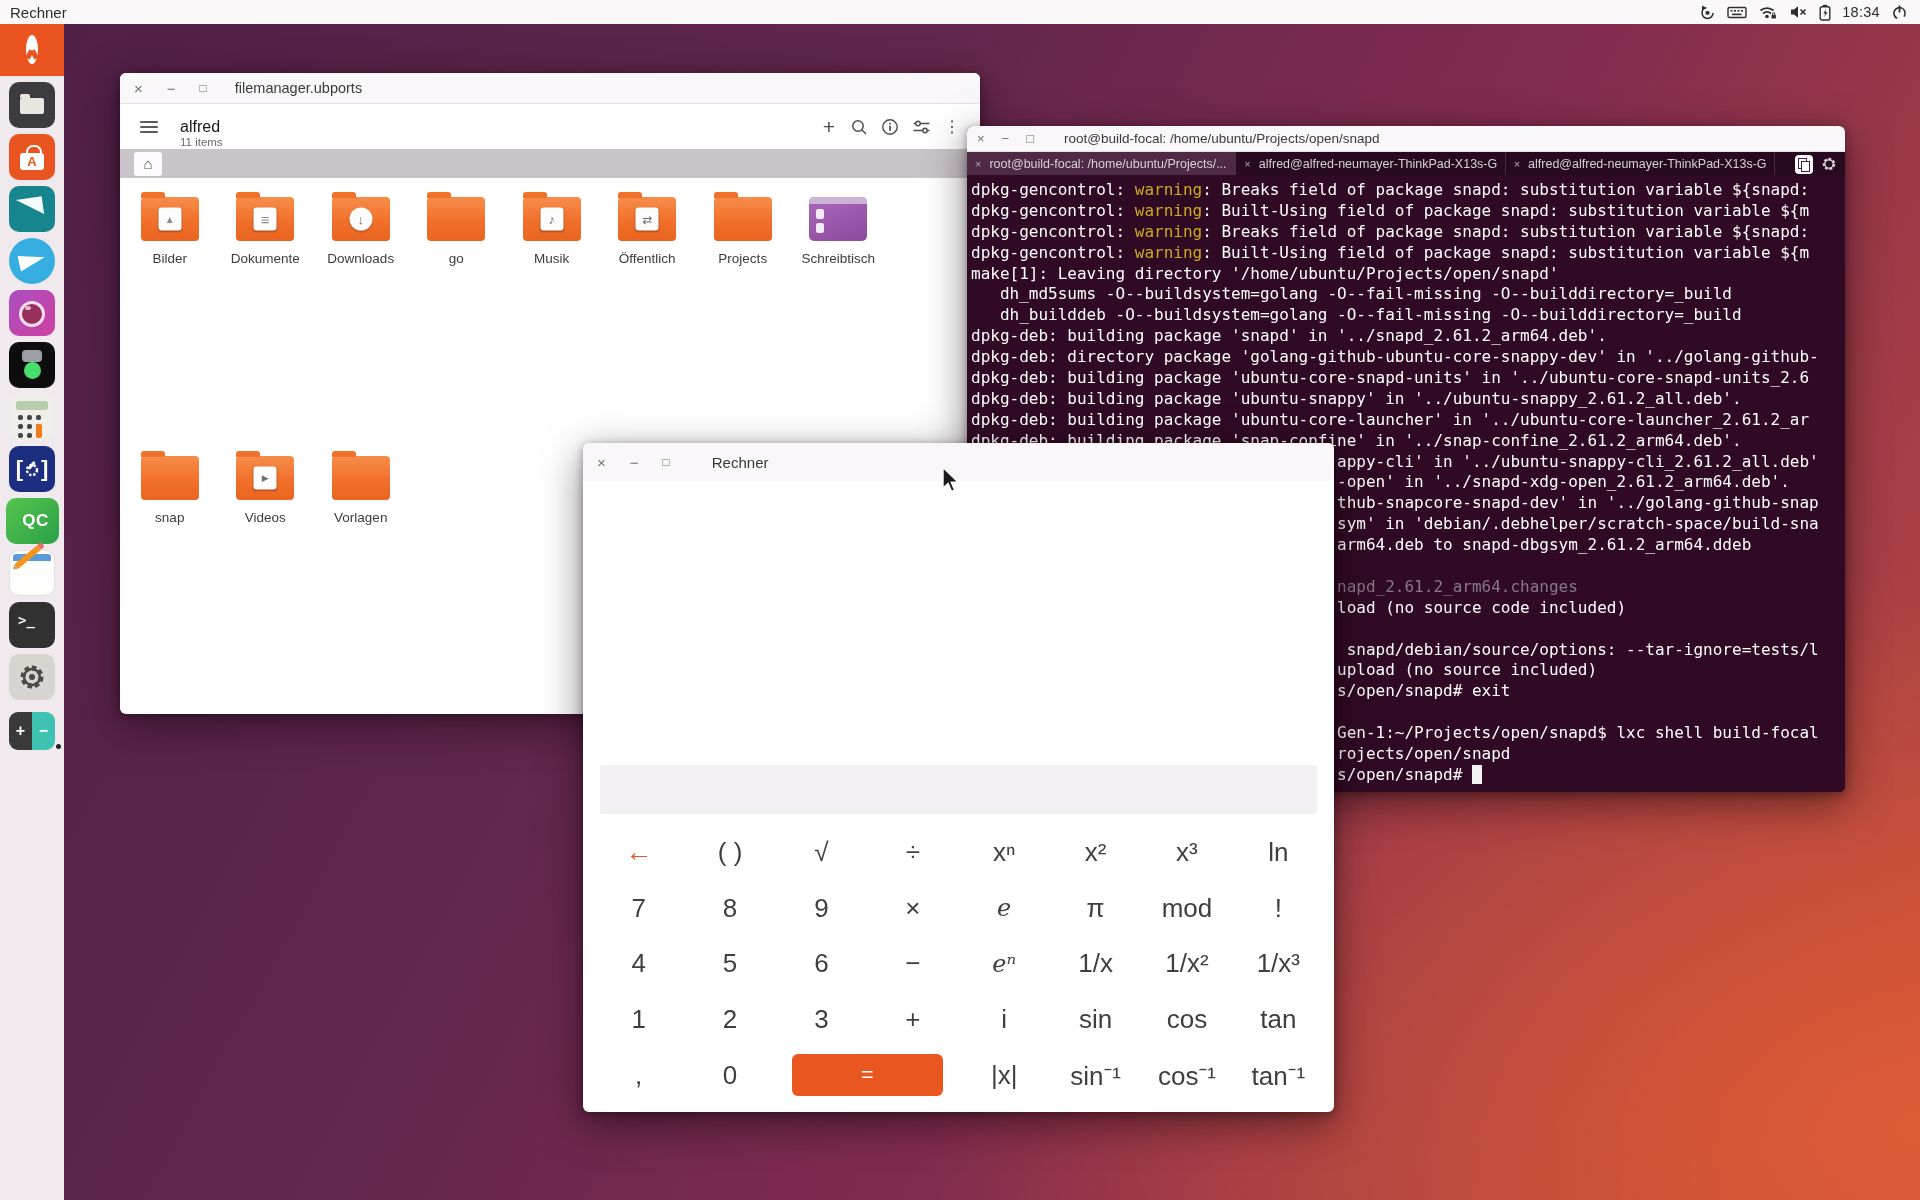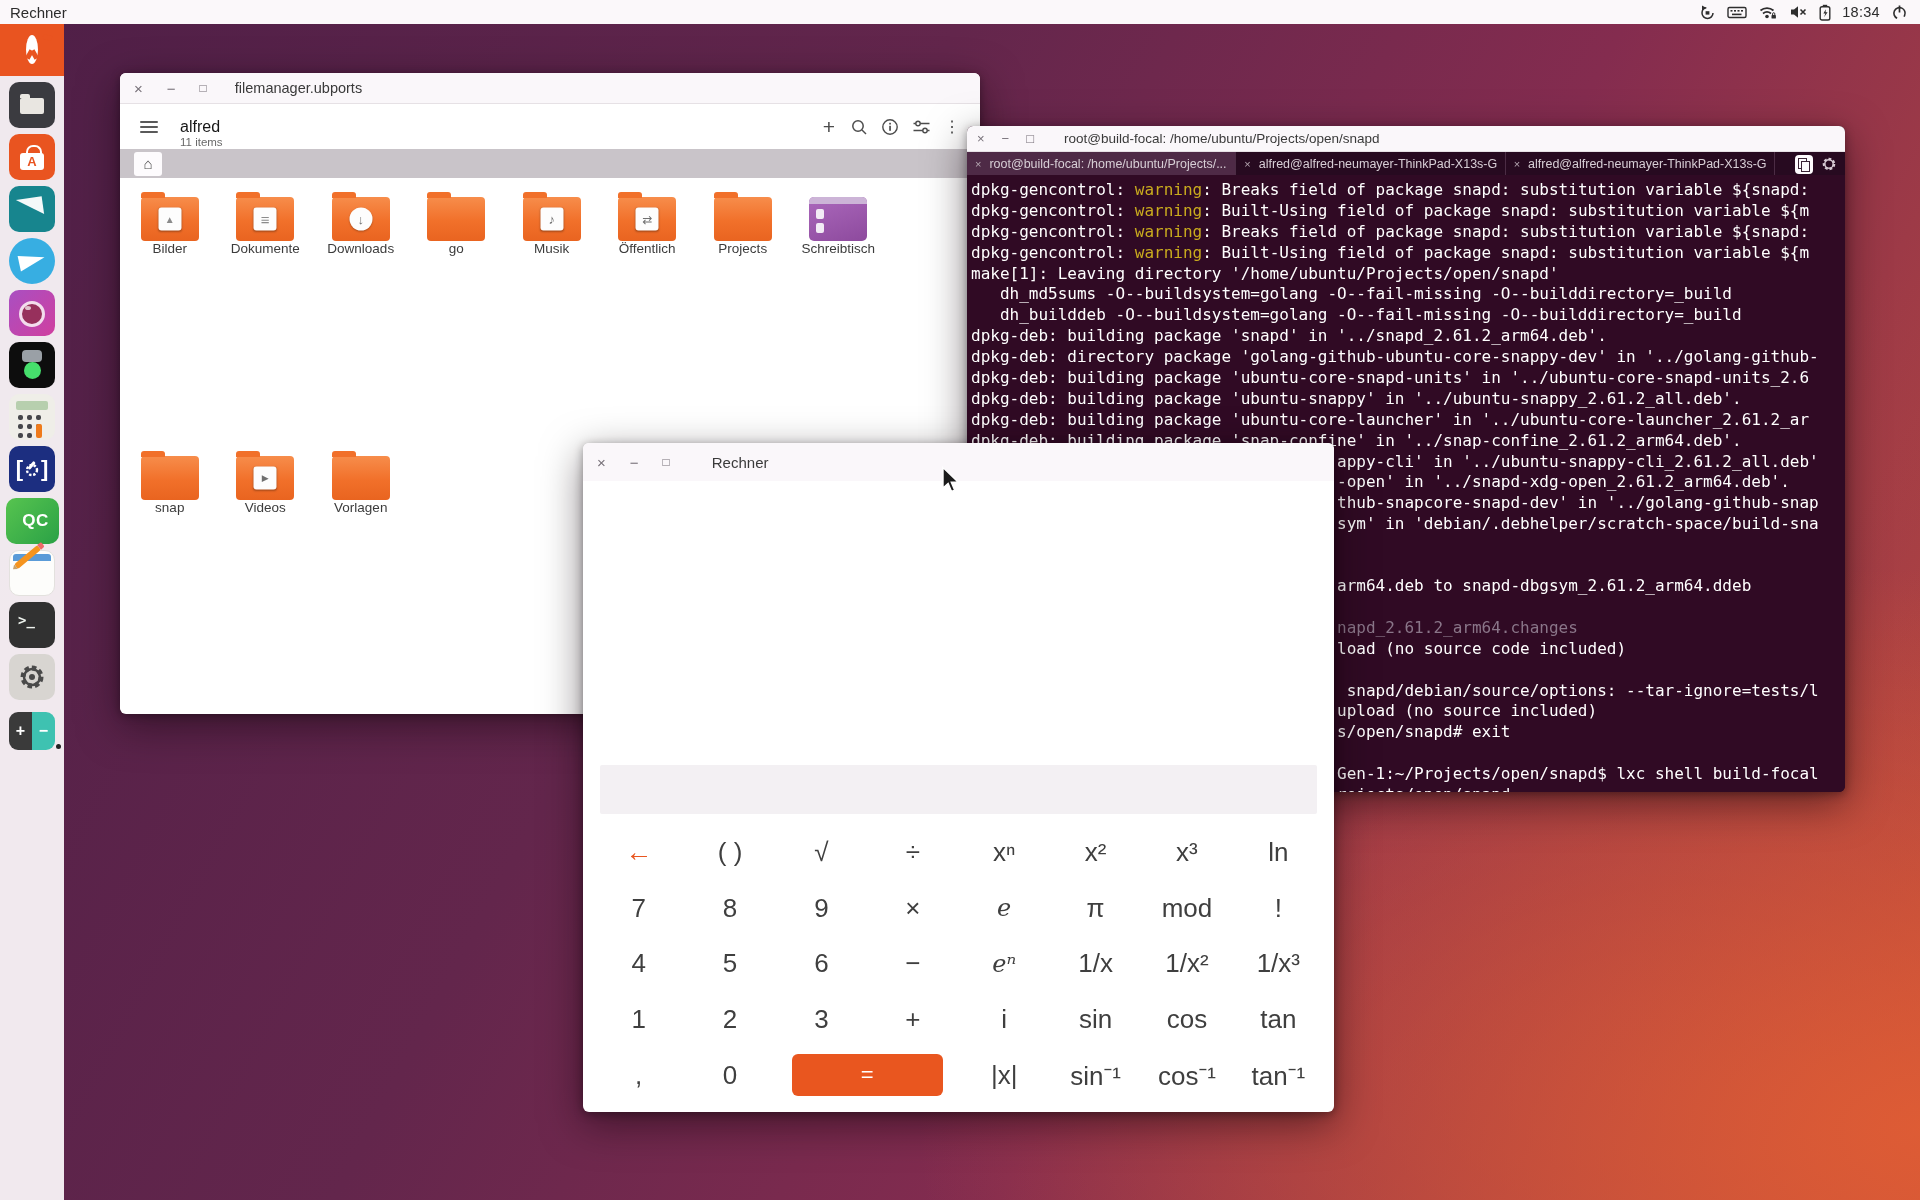--- a/index.html
+++ b/index.html
@@ -102,21 +102,21 @@
   .kind-document .emblem::after{content:"≡";font-size:15px;color:#8b8b8b;}
   .kind-download .emblem{border-radius:50%;}
   .kind-download .emblem::after{content:"↓";font-size:13px;color:#6f6f6f;}
   .kind-music .emblem::after{content:"♪";font-size:13px;color:#6f6f6f;}
   .kind-public .emblem::after{content:"⇄";font-size:12px;color:#6f6f6f;}
   .kind-video .emblem::after{content:"▶";font-size:9px;color:#6f6f6f;}
   .kind-desktop .ficon{background:linear-gradient(160deg,#ab68bc 0%,#8d4a9d 100%);border-radius:5px;}
   .kind-desktop .ficon::before{content:"";position:absolute;top:0;left:0;right:0;width:auto;height:7px;background:#ccb4d7;border-radius:5px 5px 0 0;}
   .kind-desktop .emblem{left:7px;top:12px;transform:none;width:8px;height:10px;border-radius:2px;background:#f2ebf5;box-shadow:0 14px 0 #f2ebf5;}
   .kind-desktop .emblem::after{content:"";}
-  .flabel{margin-top:0;font-size:13.5px;color:#3c3c3c;}
+  .flabel{margin-top:10px;font-size:13.5px;color:#3c3c3c;}
   
   #term{left:967px;top:126px;width:878px;height:666px;z-index:2;background:#300a24;}
   #term .titlebar{height:25px;font-size:13.5px;}
   #term .wbtn{margin-left:17px;font-size:13px;}
   #term .wbtn.first{margin-left:10px;}
   #term .wtitle{margin-left:30px;}
   #tabbar{height:24px;background:#270a20;display:flex;align-items:stretch;}
   .tab{flex:1 1 0;display:flex;align-items:center;padding:0 8px;font-size:12.5px;color:#d8cfd6;
        border-right:1px solid #4b2c44;overflow:hidden;white-space:nowrap;min-width:0;}
   .tab.active{background:#4e2a46;}
@@ -425,21 +425,21 @@
       <div class="t-line"><span class="t-pre">dpkg-deb: building package 'snapd' in '../snapd_2.61.2_arm64.deb'.</span><span class="t-warn"></span><span class="t-post"></span><span class="t-dim"></span><span class="t-cursor"></span></div>
       <div class="t-line"><span class="t-pre">dpkg-deb: directory package 'golang-github-ubuntu-core-snappy-dev' in '../golang-github-</span><span class="t-warn"></span><span class="t-post"></span><span class="t-dim"></span><span class="t-cursor"></span></div>
       <div class="t-line"><span class="t-pre">dpkg-deb: building package 'ubuntu-core-snapd-units' in '../ubuntu-core-snapd-units_2.6</span><span class="t-warn"></span><span class="t-post"></span><span class="t-dim"></span><span class="t-cursor"></span></div>
       <div class="t-line"><span class="t-pre">dpkg-deb: building package 'ubuntu-snappy' in '../ubuntu-snappy_2.61.2_all.deb'.</span><span class="t-warn"></span><span class="t-post"></span><span class="t-dim"></span><span class="t-cursor"></span></div>
       <div class="t-line"><span class="t-pre">dpkg-deb: building package 'ubuntu-core-launcher' in '../ubuntu-core-launcher_2.61.2_ar</span><span class="t-warn"></span><span class="t-post"></span><span class="t-dim"></span><span class="t-cursor"></span></div>
       <div class="t-line"><span class="t-pre">dpkg-deb: building package 'snap-confine' in '../snap-confine_2.61.2_arm64.deb'.</span><span class="t-warn"></span><span class="t-post"></span><span class="t-dim"></span><span class="t-cursor"></span></div>
       <div class="t-line" style="padding-left: 38ch;"><span class="t-pre">appy-cli' in '../ubuntu-snappy-cli_2.61.2_all.deb'</span><span class="t-warn"></span><span class="t-post"></span><span class="t-dim"></span><span class="t-cursor"></span></div>
       <div class="t-line" style="padding-left: 38ch;"><span class="t-pre">-open' in '../snapd-xdg-open_2.61.2_arm64.deb'.</span><span class="t-warn"></span><span class="t-post"></span><span class="t-dim"></span><span class="t-cursor"></span></div>
       <div class="t-line" style="padding-left: 38ch;"><span class="t-pre">thub-snapcore-snapd-dev' in '../golang-github-snap</span><span class="t-warn"></span><span class="t-post"></span><span class="t-dim"></span><span class="t-cursor"></span></div>
       <div class="t-line" style="padding-left: 38ch;"><span class="t-pre">sym' in 'debian/.debhelper/scratch-space/build-sna</span><span class="t-warn"></span><span class="t-post"></span><span class="t-dim"></span><span class="t-cursor"></span></div>
-      <div class="t-line" style="padding-left: 38ch; margin-top: 41px;"><span class="t-pre">arm64.deb to snapd-dbgsym_2.61.2_arm64.ddeb</span><span class="t-warn"></span><span class="t-post"></span><span class="t-dim"></span><span class="t-cursor"></span></div>
+      <div class="t-line" style="padding-left: 38ch;"><span class="t-pre">arm64.deb to snapd-dbgsym_2.61.2_arm64.ddeb</span><span class="t-warn"></span><span class="t-post"></span><span class="t-dim"></span><span class="t-cursor"></span></div>
       <div class="t-line"><span class="t-pre"></span><span class="t-warn"></span><span class="t-post"></span><span class="t-dim"></span><span class="t-cursor"></span></div>
       <div class="t-line" style="padding-left: 38ch;"><span class="t-pre"></span><span class="t-warn"></span><span class="t-post"></span><span class="t-dim">napd_2.61.2_arm64.changes</span><span class="t-cursor"></span></div>
       <div class="t-line" style="padding-left: 38ch;"><span class="t-pre">load (no source code included)</span><span class="t-warn"></span><span class="t-post"></span><span class="t-dim"></span><span class="t-cursor"></span></div>
       <div class="t-line"><span class="t-pre"></span><span class="t-warn"></span><span class="t-post"></span><span class="t-dim"></span><span class="t-cursor"></span></div>
       <div class="t-line" style="padding-left: 38ch;"><span class="t-pre"> snapd/debian/source/options: --tar-ignore=tests/l</span><span class="t-warn"></span><span class="t-post"></span><span class="t-dim"></span><span class="t-cursor"></span></div>
       <div class="t-line" style="padding-left: 38ch;"><span class="t-pre">upload (no source included)</span><span class="t-warn"></span><span class="t-post"></span><span class="t-dim"></span><span class="t-cursor"></span></div>
       <div class="t-line" style="padding-left: 38ch;"><span class="t-pre">s/open/snapd# exit</span><span class="t-warn"></span><span class="t-post"></span><span class="t-dim"></span><span class="t-cursor"></span></div>
       <div class="t-line"><span class="t-pre"></span><span class="t-warn"></span><span class="t-post"></span><span class="t-dim"></span><span class="t-cursor"></span></div>
       <div class="t-line" style="padding-left: 38ch;"><span class="t-pre">Gen-1:~/Projects/open/snapd$ lxc shell build-focal</span><span class="t-warn"></span><span class="t-post"></span><span class="t-dim"></span><span class="t-cursor"></span></div>
       <div class="t-line" style="padding-left: 38ch;"><span class="t-pre">rojects/open/snapd</span><span class="t-warn"></span><span class="t-post"></span><span class="t-dim"></span><span class="t-cursor"></span></div>

